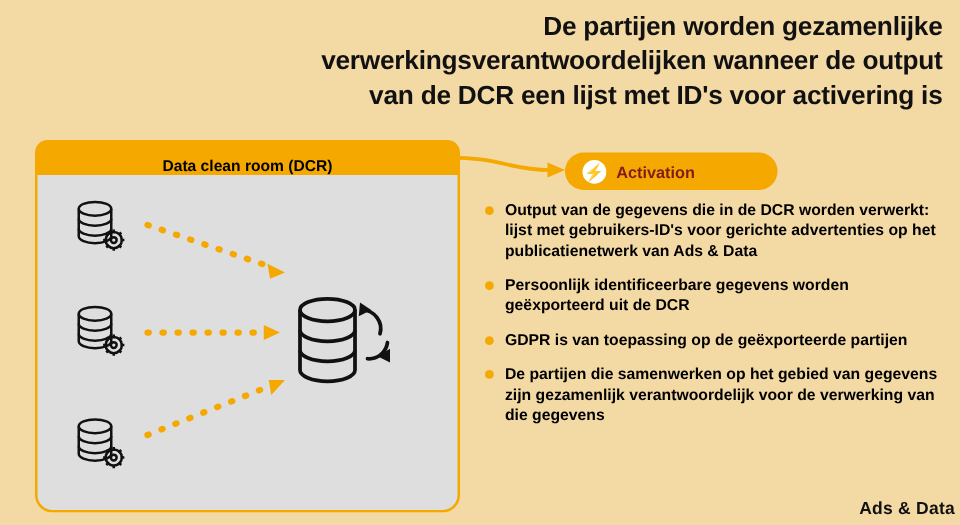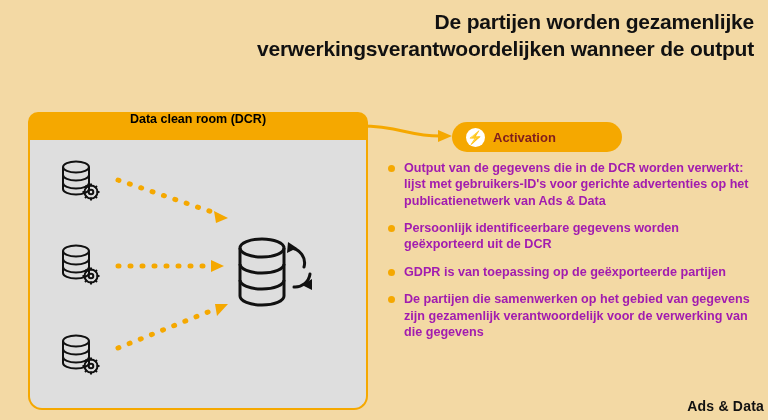--- a/index.html
+++ b/index.html
@@ -39,21 +39,21 @@
     position: absolute;
     top: 0; left: 0;
     width: 340px;
     height: 28px;
     background: #f5a800;
     border-radius: 10px 10px 0 0;
     color: #000;
     font-size: 12.5px;
     font-weight: bold;
     display: flex;
-    align-items: flex-start;
+    align-items: flex-end;
     justify-content: center;
   }
   .dcr-body {
     position: absolute;
     top: 28px; left: 0;
     width: 340px;
     height: 270px;
     background: #dedede;
     border: 2px solid #f5a800;
     border-top: none;
@@ -107,21 +107,21 @@
     left: 388px;
     top: 160px;
     width: 362px;
   }
   .bullet {
     position: relative;
     padding-left: 16px;
     margin-bottom: 11px;
     font-size: 12.6px;
     font-weight: bold;
-    color: #a21caf;
+    color: #000000;
     line-height: 1.30;
   }
   .bullet .dot {
     position: absolute;
     left: 0; top: 5px;
     width: 7px; height: 7px;
     border-radius: 50%;
     background: #f5a800;
   }
 
@@ -134,20 +134,21 @@
     color: #111;
     letter-spacing: 0.2px;
   }
 </style>
 </head>
 <body>
 
 <div class="title">
   <span class="title-line">De partijen worden gezamenlijke</span>
   <span class="title-line">verwerkingsverantwoordelijken wanneer de output</span>
+  <span class="title-line">van de DCR een lijst met ID's voor activering is</span>
 </div>
 
 <div class="dcr-panel">
   <div class="dcr-header">
     <span>Data clean room (DCR)</span>
   </div>
   <div class="dcr-body"></div>
 </div>
 
 <div class="db-small s1">

